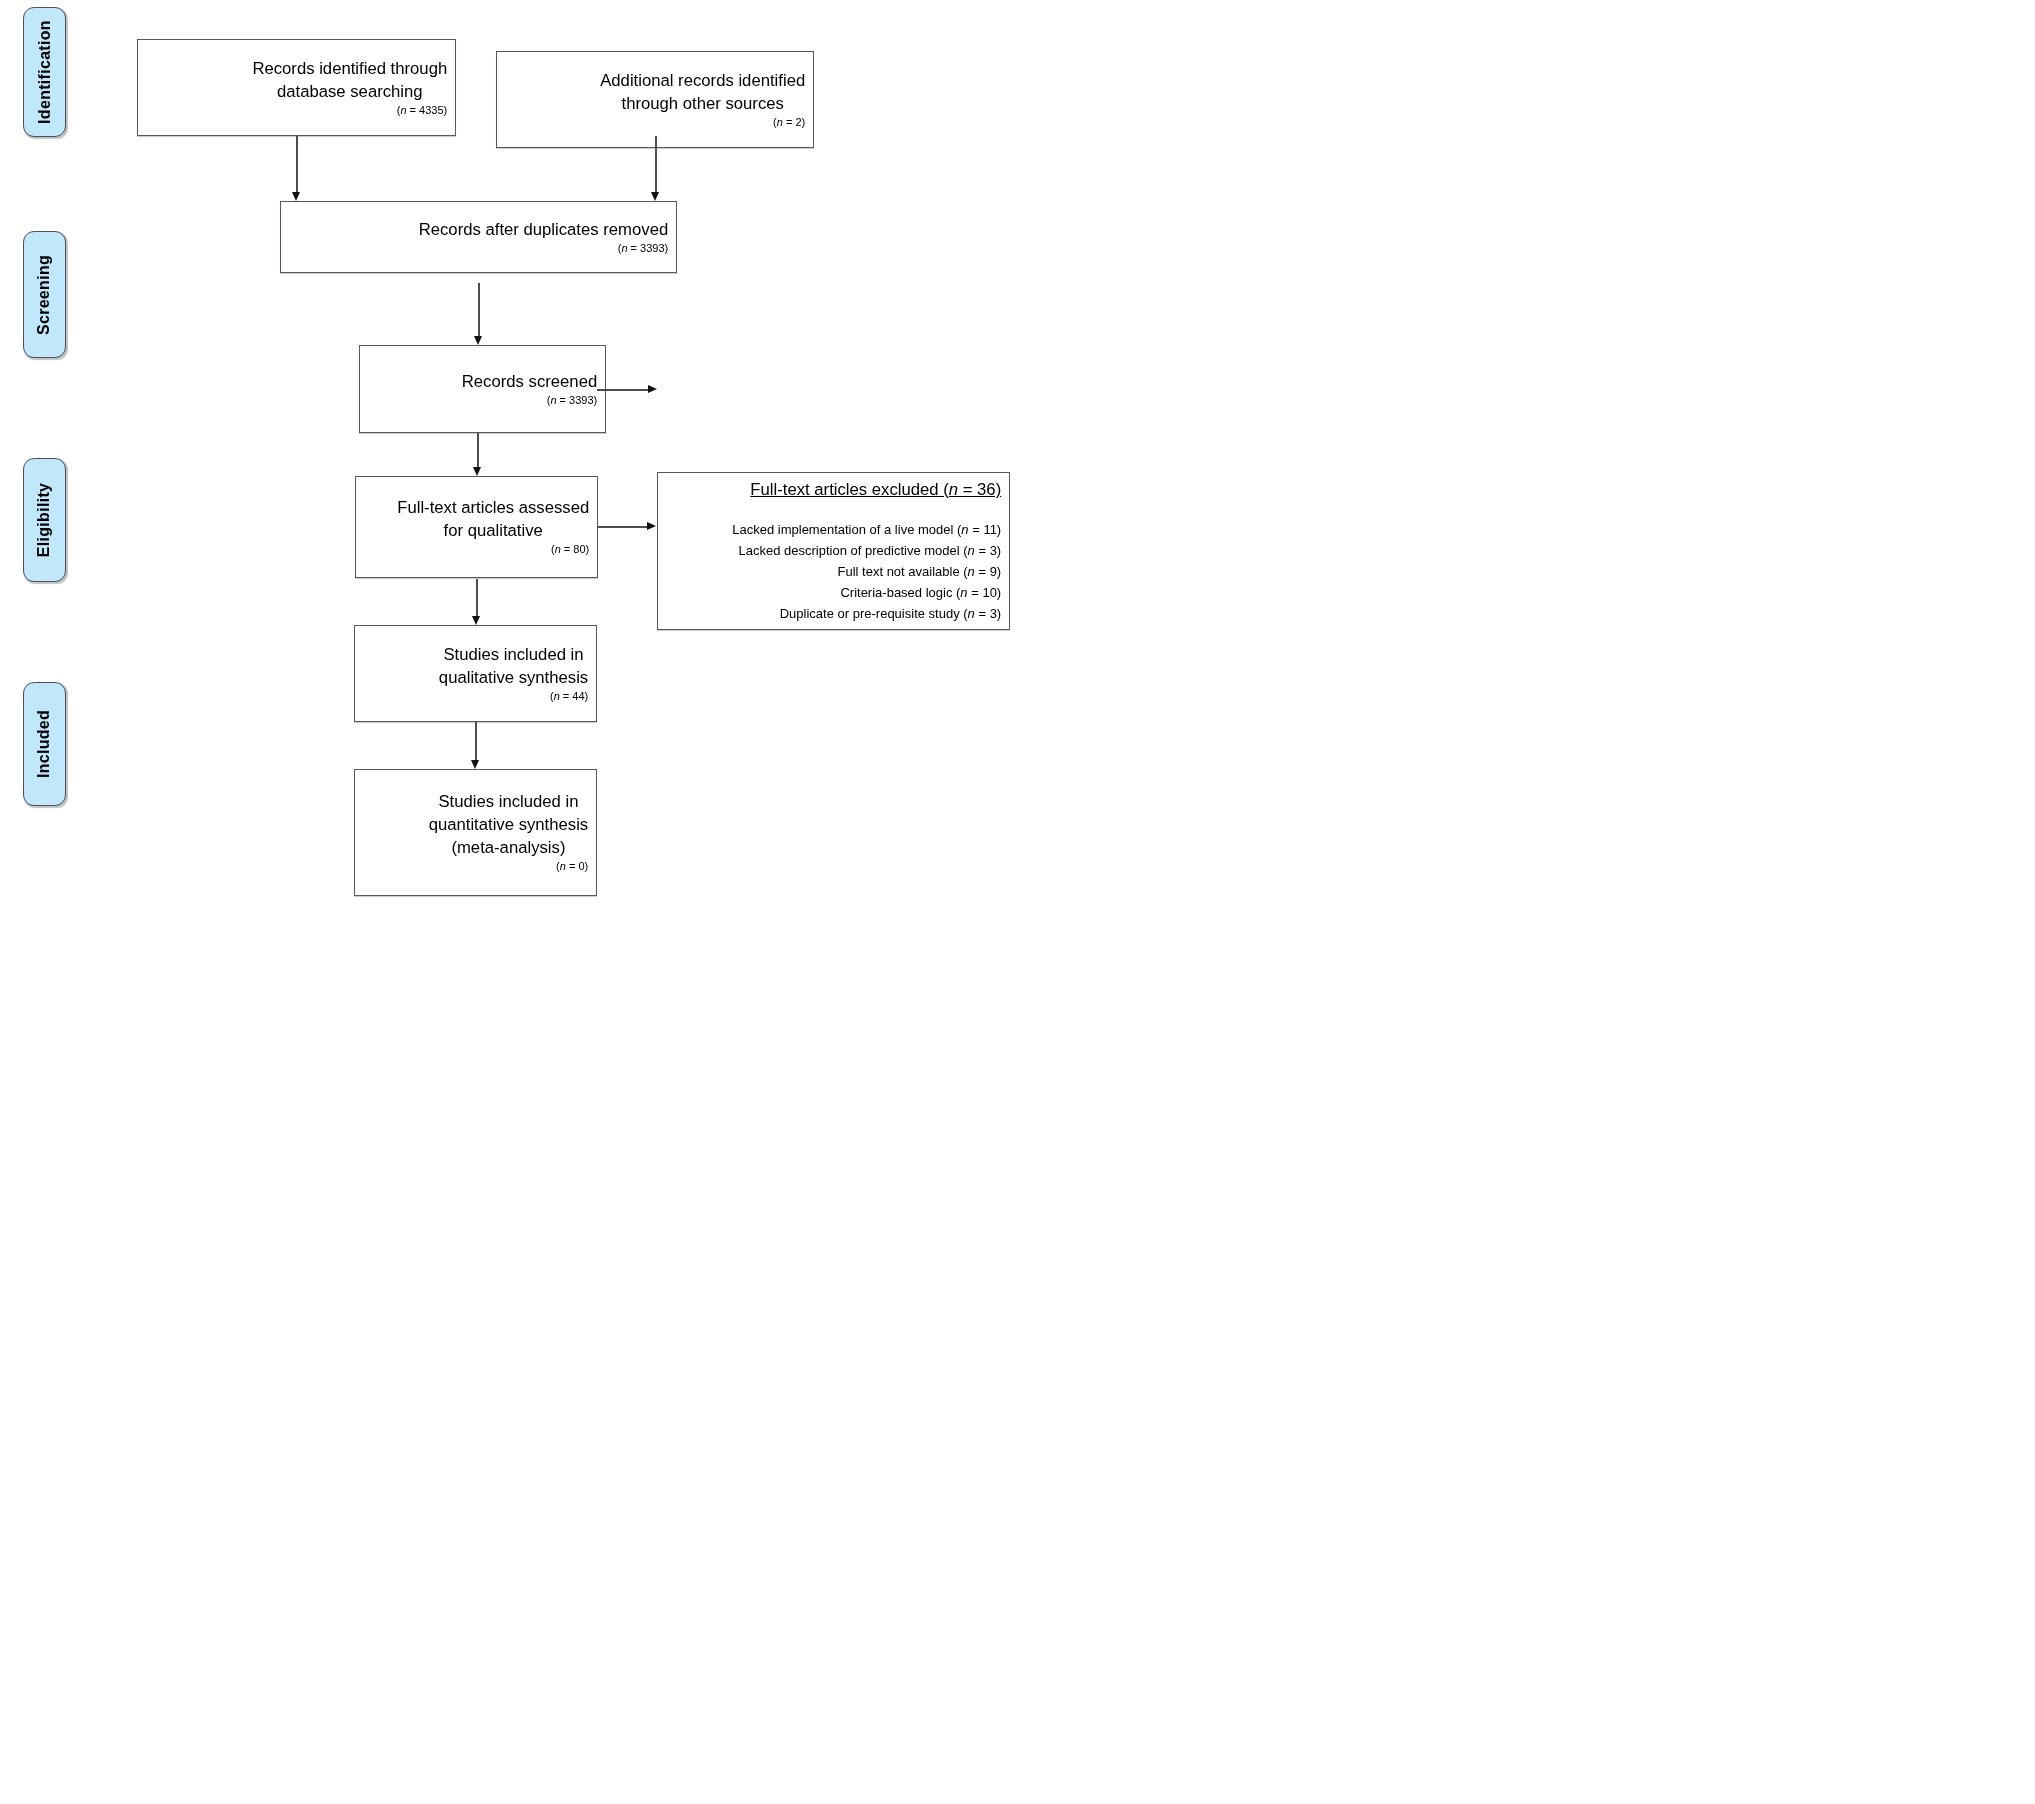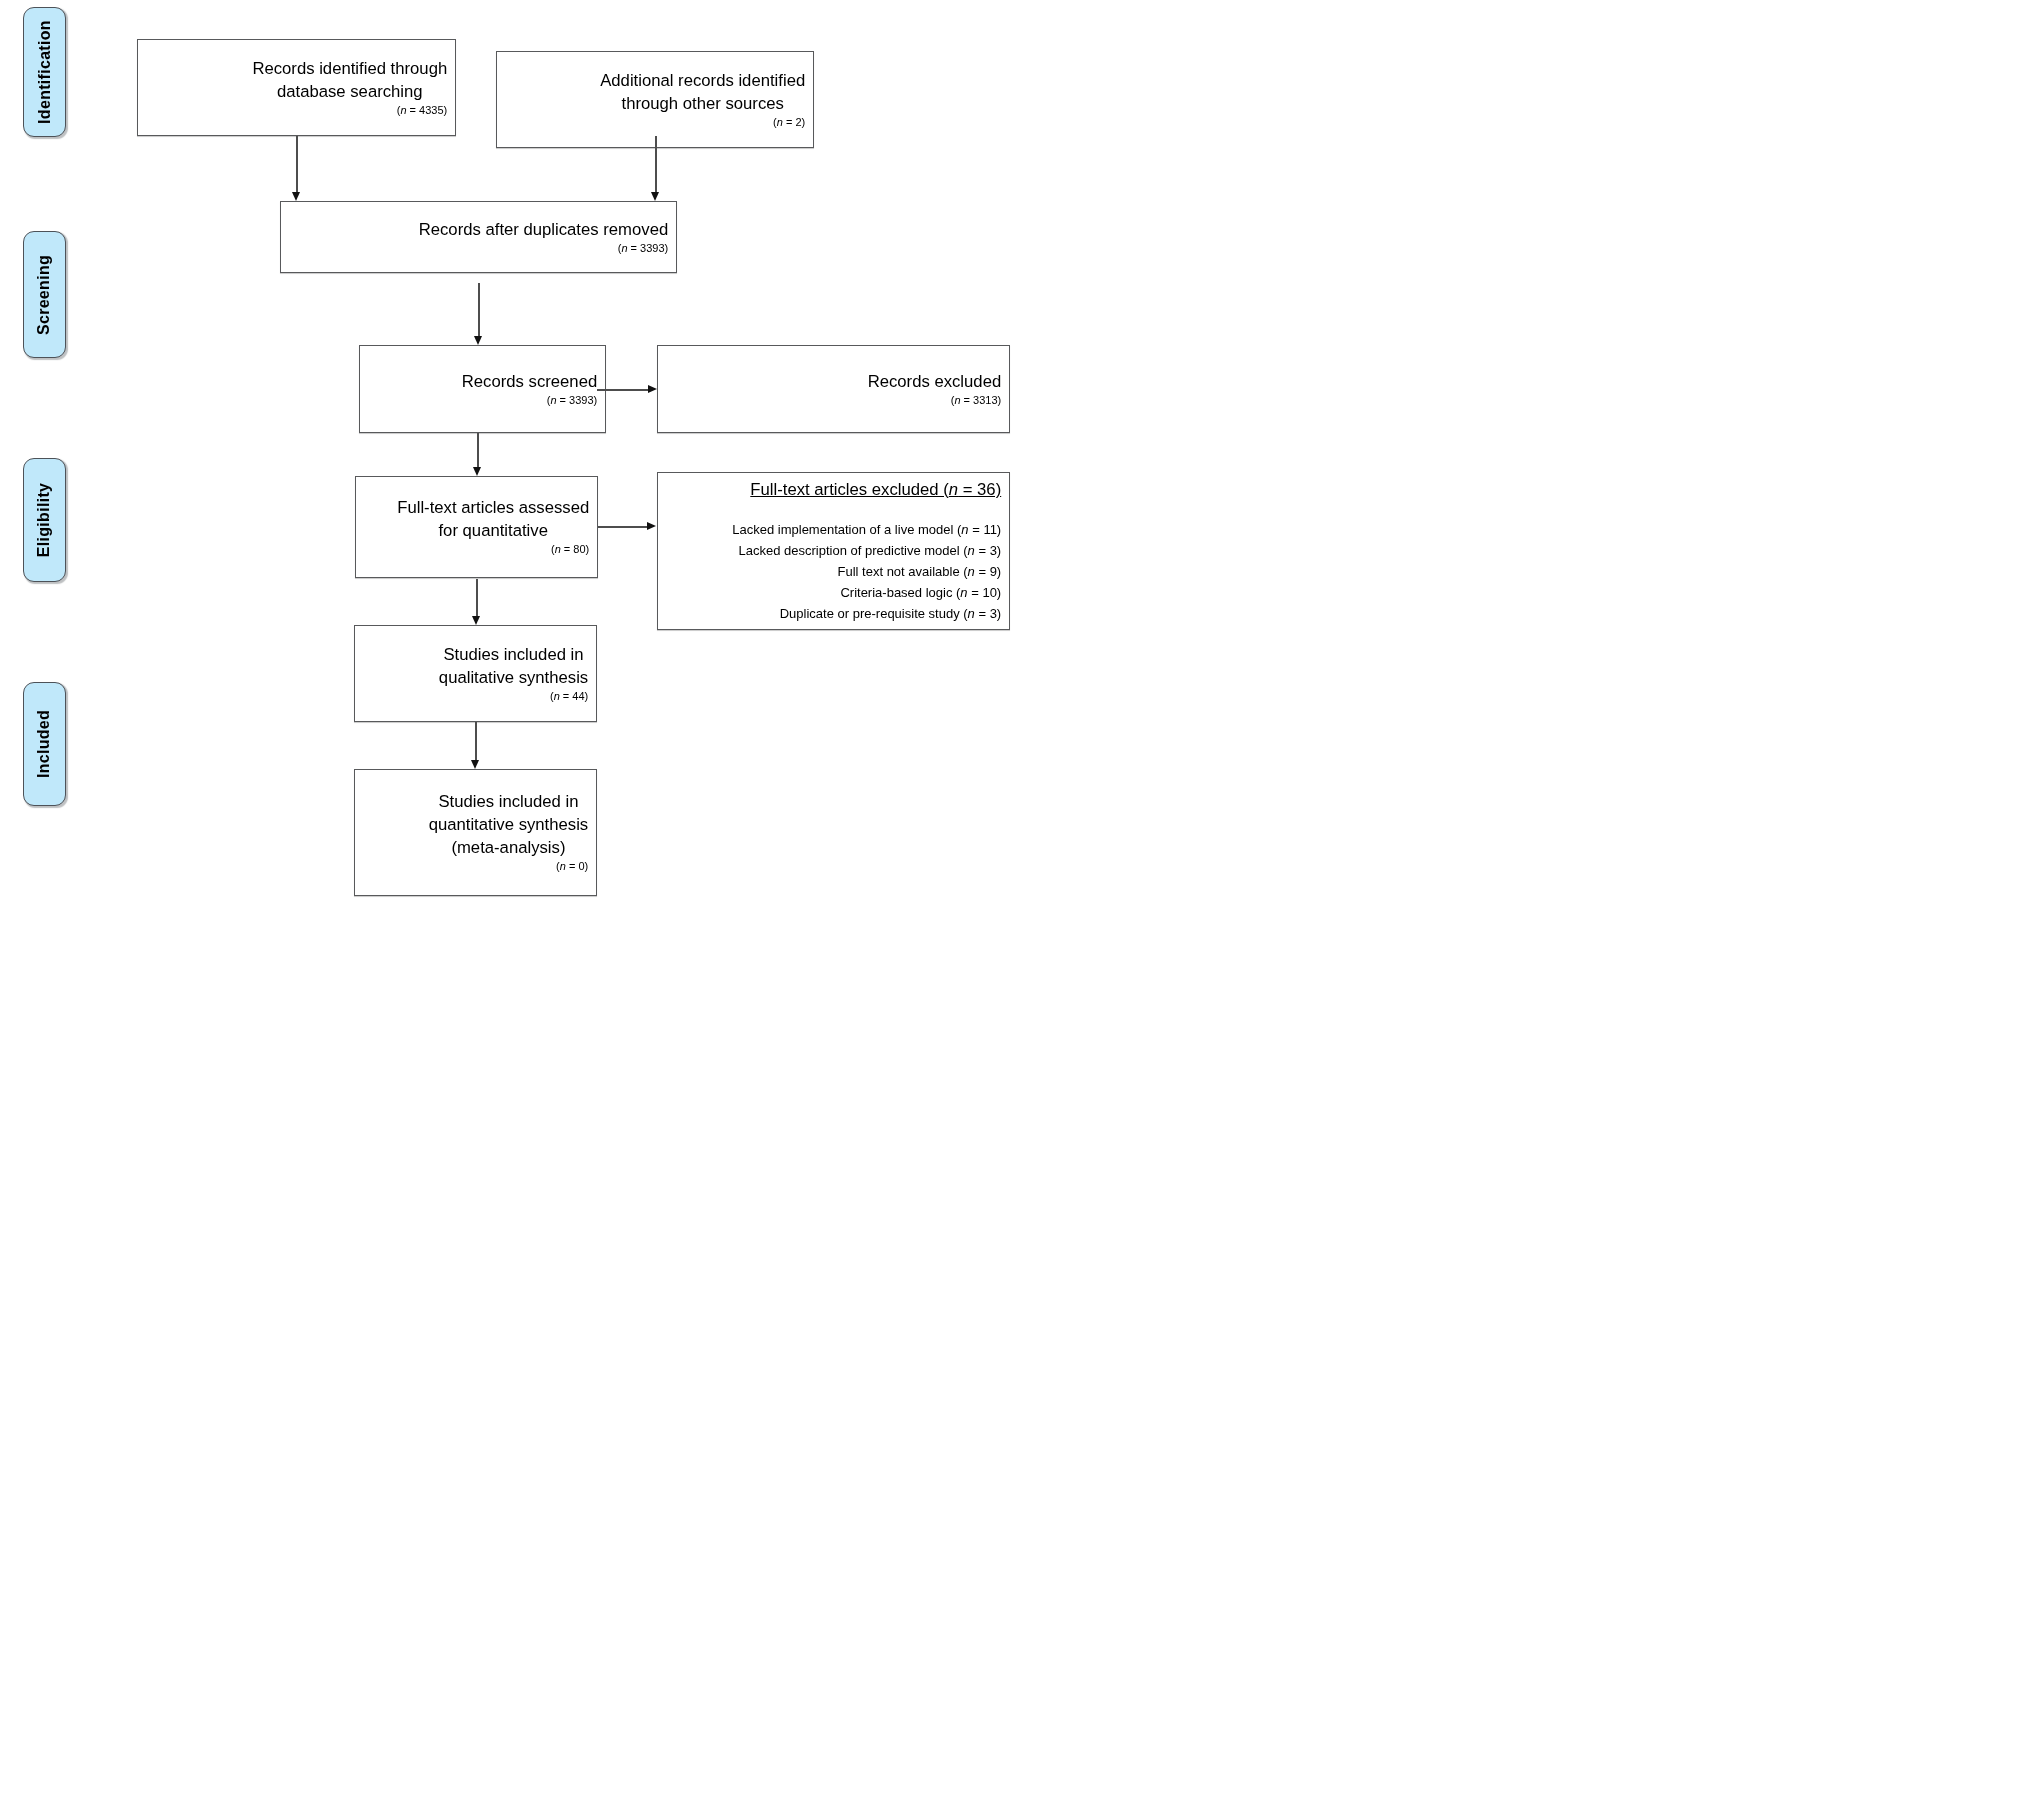--- a/index.html
+++ b/index.html
@@ -140,28 +140,24 @@
 
   <div class="fbox" style="left:280px; top:201px; width:397px; height:72px;">
     <span class="lbl">Records after duplicates removed</span>
     <span class="nline nb">(<i>n</i> = 3393)</span>
   </div>
 
   <div class="fbox" style="left:359px; top:345px; width:247px; height:88px;">
     <span class="lbl">Records screened</span>
     <span class="nline nb">(<i>n</i> = 3393)</span>
   </div>
-  <div class="fbox" style="left:657px; top:345px; width:353px; height:88px;">
-    <span class="lbl">Records excluded</span>
-    <span class="nline nb">(<i>n</i> = 3313)</span>
-  </div>
 
   <div class="fbox" style="left:355px; top:476px; width:243px; height:102px;">
     <span class="lbl">Full-text articles assessed
-for quantitative</span>
+for qualitative</span>
     <span class="nline nb">(<i>n</i> = 80)</span>
   </div>
   <div class="fbox reasons" style="left:657px; top:472px; width:353px; height:158px;">
     <span class="heading nb">Full-text articles excluded (<i>n</i> = 36)</span>
     <span class="reason nb">Lacked implementation of a live model (<i>n</i> = 11)</span>
     <span class="reason nb">Lacked description of predictive model (<i>n</i> = 3)</span>
     <span class="reason nb">Full text not available (<i>n</i> = 9)</span>
     <span class="reason nb">Criteria-based logic (<i>n</i> = 10)</span>
     <span class="reason nb">Duplicate or pre-requisite study (<i>n</i> = 3)</span>
   </div>

